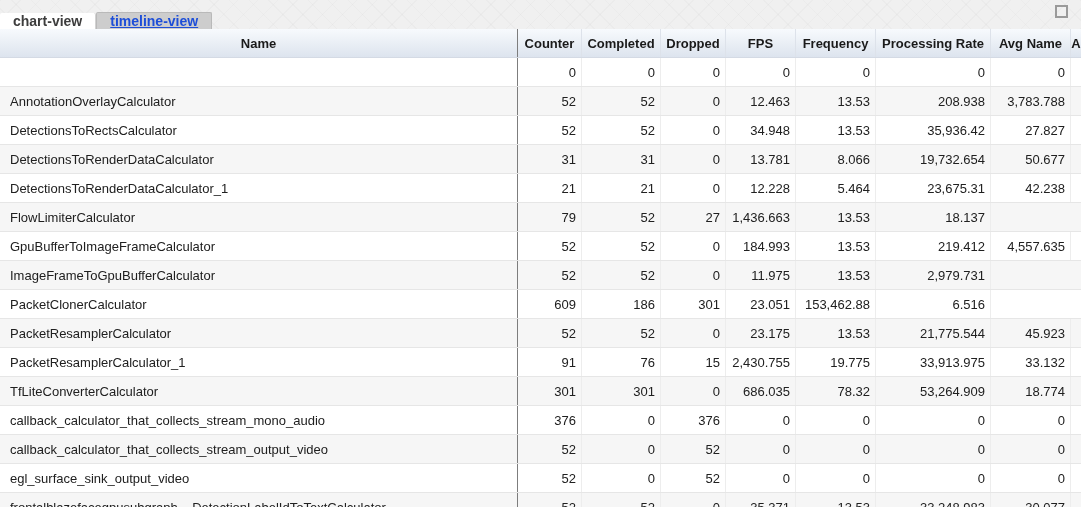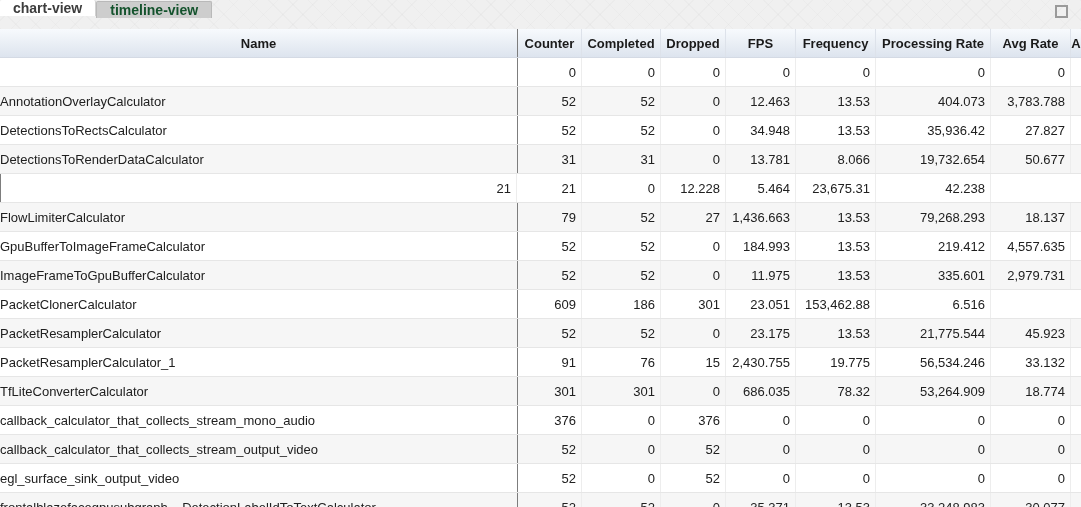--- a/index.html
+++ b/index.html
@@ -14,42 +14,43 @@
   }
   
   .tabstrip {
     position:relative;
     height:29px;
     background:
       repeating-linear-gradient(45deg, rgba(0,0,0,0.018) 0 1px, transparent 1px 14px),
       repeating-linear-gradient(-45deg, rgba(0,0,0,0.018) 0 1px, transparent 1px 14px),
       #f0f0f0;
     display:flex;
-    align-items:flex-start;
+    align-items:flex-end;
   }
   .tab {
     display:flex; align-items:center;
     padding:0 13px;
     font-size:14px;
     font-weight:600;
     cursor:pointer;
     border-radius:2px 2px 0 0;
     white-space:nowrap;
   }
   .tab.active {
     background:#ffffff;
     color:#3d3d3d;
     border-right:1px solid #d2d2d2;
   }
   .tab.inactive {
     background:#cdcdcd;
-    color:#14532d;
+    color:#1d4ed8;
     border:1px solid #b9b9b9;
     border-bottom:none;
     margin-top:1px;
+    text-decoration:underline;
   }
   .popout {
     position:absolute;
     top:5px; right:13px;
     width:13px; height:13px;
     border:2px solid #9a9a9a;
     background:transparent;
     cursor:pointer;
   }
   
@@ -81,21 +82,21 @@
     font-size:13px;
     cursor:default;
   }
   .tbody .tr:nth-child(even) { background:#f6f6f6; }
   .td {
     display:flex; align-items:center;
     overflow:hidden; white-space:nowrap;
     border-right:1px solid #ededed;
   }
   .td.name {
-    padding-left:0;
+    padding-left:10px;
     justify-content:flex-start;
     border-right:none;
   }
   .td.num {
     justify-content:flex-end;
     padding-right:5px;
   }
   .td:last-child { border-right:none; }
 </style>
 </head>
@@ -114,21 +115,21 @@
   </div>
 
   <div class="thead grid-row" id="thead">
       <div class="th">Name</div>
       <div class="th divider">Counter</div>
       <div class="th">Completed</div>
       <div class="th">Dropped</div>
       <div class="th">FPS</div>
       <div class="th">Frequency</div>
       <div class="th">Processing Rate</div>
-      <div class="th">Avg Rate</div>
+      <div class="th">Avg Name</div>
       <div class="th">A</div>
     </div>
 
   <div class="tbody" id="tbody">
       <div class="tr grid-row">
         <div class="td name"></div>
         <div class="td num divider">0</div>
         <div class="td num">0</div>
         <div class="td num">0</div>
         <div class="td num">0</div>
@@ -137,21 +138,21 @@
         <div class="td num">0</div>
         <div class="td"></div>
       </div>
       <div class="tr grid-row">
         <div class="td name">AnnotationOverlayCalculator</div>
         <div class="td num divider">52</div>
         <div class="td num">52</div>
         <div class="td num">0</div>
         <div class="td num">12.463</div>
         <div class="td num">13.53</div>
-        <div class="td num">404.073</div>
+        <div class="td num">208.938</div>
         <div class="td num">3,783.788</div>
         <div class="td"></div>
       </div>
       <div class="tr grid-row">
         <div class="td name">DetectionsToRectsCalculator</div>
         <div class="td num divider">52</div>
         <div class="td num">52</div>
         <div class="td num">0</div>
         <div class="td num">34.948</div>
         <div class="td num">13.53</div>
@@ -164,37 +165,37 @@
         <div class="td num divider">31</div>
         <div class="td num">31</div>
         <div class="td num">0</div>
         <div class="td num">13.781</div>
         <div class="td num">8.066</div>
         <div class="td num">19,732.654</div>
         <div class="td num">50.677</div>
         <div class="td"></div>
       </div>
       <div class="tr grid-row">
+        <div class="td name">DetectionsToRenderDataCalculator_1</div>
         <div class="td num divider">21</div>
         <div class="td num">21</div>
         <div class="td num">0</div>
         <div class="td num">12.228</div>
         <div class="td num">5.464</div>
         <div class="td num">23,675.31</div>
         <div class="td num">42.238</div>
         <div class="td"></div>
       </div>
       <div class="tr grid-row">
         <div class="td name">FlowLimiterCalculator</div>
         <div class="td num divider">79</div>
         <div class="td num">52</div>
         <div class="td num">27</div>
         <div class="td num">1,436.663</div>
         <div class="td num">13.53</div>
-        <div class="td num">79,268.293</div>
         <div class="td num">18.137</div>
         <div class="td"></div>
       </div>
       <div class="tr grid-row">
         <div class="td name">GpuBufferToImageFrameCalculator</div>
         <div class="td num divider">52</div>
         <div class="td num">52</div>
         <div class="td num">0</div>
         <div class="td num">184.993</div>
         <div class="td num">13.53</div>
@@ -202,21 +203,20 @@
         <div class="td num">4,557.635</div>
         <div class="td"></div>
       </div>
       <div class="tr grid-row">
         <div class="td name">ImageFrameToGpuBufferCalculator</div>
         <div class="td num divider">52</div>
         <div class="td num">52</div>
         <div class="td num">0</div>
         <div class="td num">11.975</div>
         <div class="td num">13.53</div>
-        <div class="td num">335.601</div>
         <div class="td num">2,979.731</div>
         <div class="td"></div>
       </div>
       <div class="tr grid-row">
         <div class="td name">PacketClonerCalculator</div>
         <div class="td num divider">609</div>
         <div class="td num">186</div>
         <div class="td num">301</div>
         <div class="td num">23.051</div>
         <div class="td num">153,462.88</div>
@@ -234,21 +234,21 @@
         <div class="td num">45.923</div>
         <div class="td"></div>
       </div>
       <div class="tr grid-row">
         <div class="td name">PacketResamplerCalculator_1</div>
         <div class="td num divider">91</div>
         <div class="td num">76</div>
         <div class="td num">15</div>
         <div class="td num">2,430.755</div>
         <div class="td num">19.775</div>
-        <div class="td num">56,534.246</div>
+        <div class="td num">33,913.975</div>
         <div class="td num">33.132</div>
         <div class="td"></div>
       </div>
       <div class="tr grid-row">
         <div class="td name">TfLiteConverterCalculator</div>
         <div class="td num divider">301</div>
         <div class="td num">301</div>
         <div class="td num">0</div>
         <div class="td num">686.035</div>
         <div class="td num">78.32</div>

